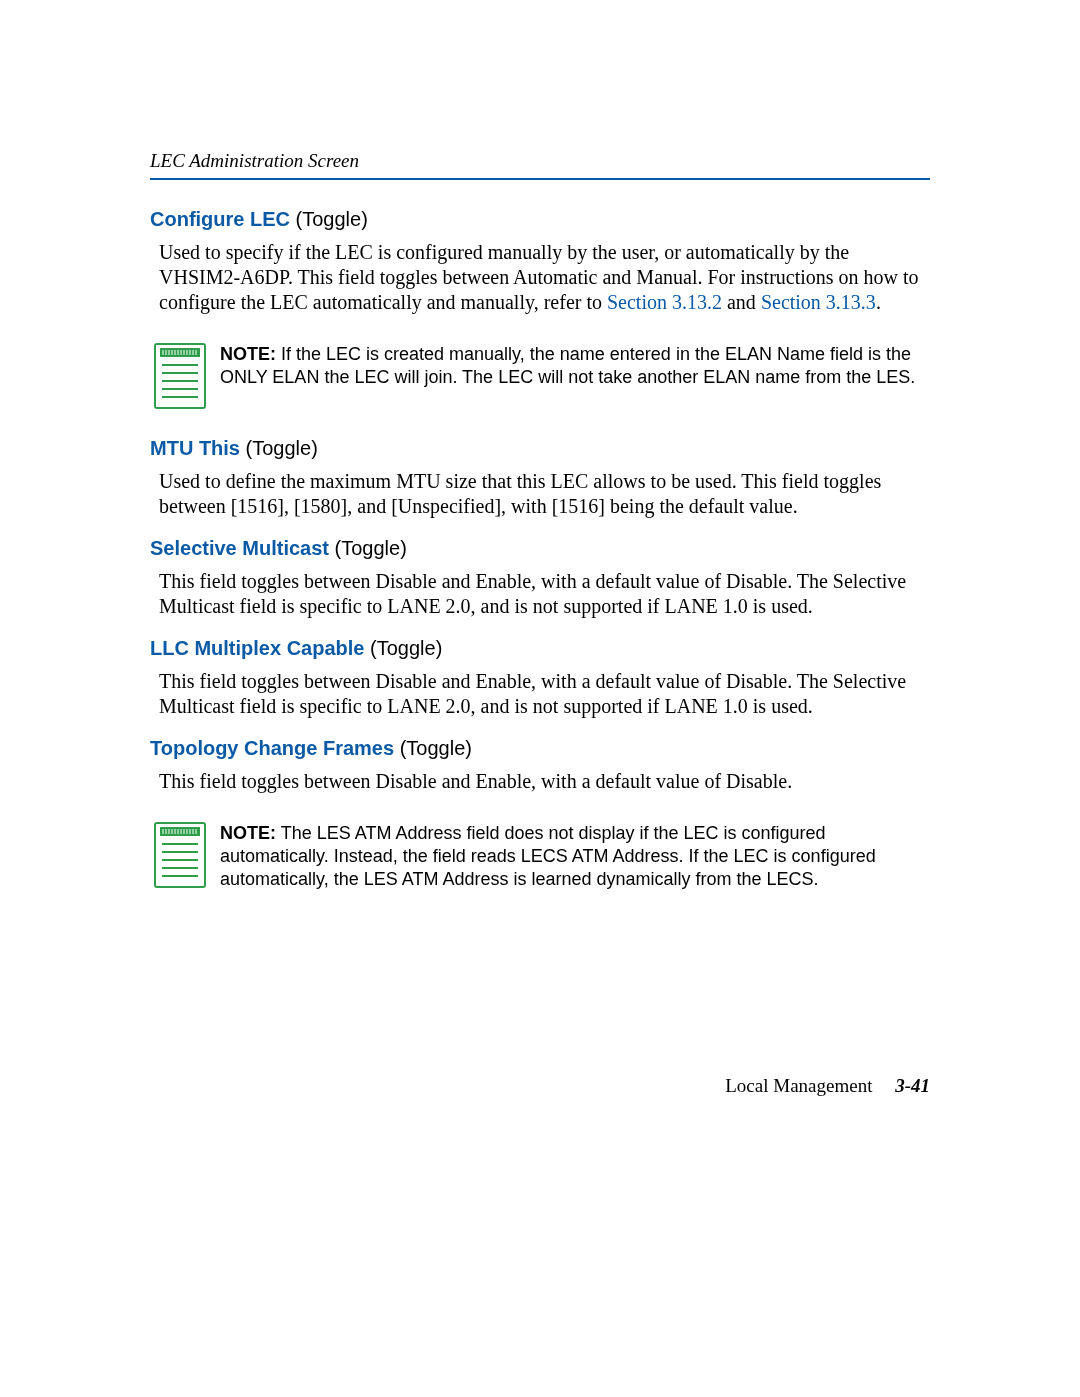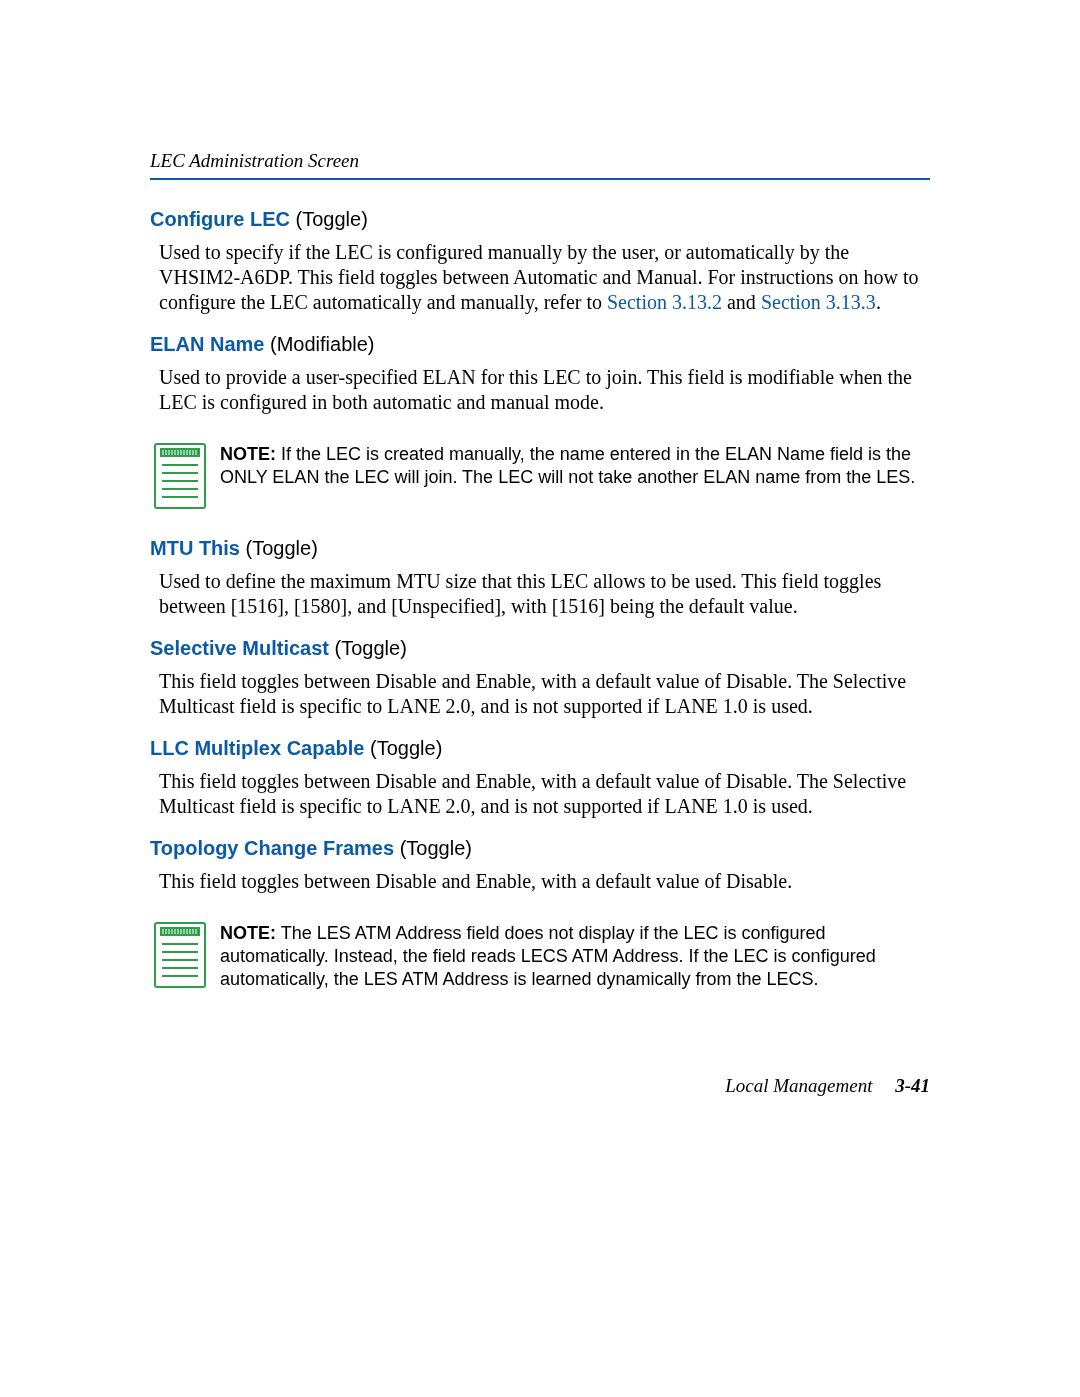--- a/index.html
+++ b/index.html
@@ -77,21 +77,20 @@
     width: 52px;
     height: 66px;
   }
   .footer {
     position: absolute;
     bottom: 300px;
     right: 150px;
     font-size: 19px;
   }
   .footer .chapter {
-    font-style: italic;
   }
   .footer .pagenum {
     font-style: italic;
     font-weight: bold;
     margin-left: 18px;
     margin-top: 11px;
   }
 </style>
 </head>
 <body>
@@ -104,27 +103,20 @@
   <div class="section">
     <p class="sec-heading">
       <span>Configure LEC</span>
       <span class="paren"> </span><span class="paren">(Toggle)</span>
     </p>
     <p class="body-text">
       <span>Used to specify if the LEC is configured manually by the user, or automatically by the VHSIM2-A6DP. This field toggles between Automatic and Manual. For instructions on how to configure the LEC automatically and manually, refer to </span><span class="xref">Section 3.13.2</span><span> and </span><span class="xref">Section 3.13.3</span><span>.</span>
     </p>
   </div>
 
-  <div class="section">
-    <p class="sec-heading">
-      <span>ELAN Name</span>
-      <span class="paren"> </span><span class="paren">(Modifiable)</span>
-    </p>
-    <p class="body-text">Used to provide a user-specified ELAN for this LEC to join. This field is modifiable when the LEC is configured in both automatic and manual mode.</p>
-  </div>
 
   <div class="note-block">
     <div class="note-icon-wrap">
       <svg class="note-svg" viewBox="0 0 52 66">
         <rect x="1" y="1" width="50" height="64" rx="2" fill="none" stroke="#2e9e4a" stroke-width="2"></rect>
         <rect x="6" y="5" width="40" height="9" fill="#2e9e4a"></rect>
         <g stroke="#fff" stroke-width="1">
           <line x1="9" y1="7" x2="9" y2="12"></line>
             <line x1="12" y1="7" x2="12" y2="12"></line>
           <line x1="15" y1="7" x2="15" y2="12"></line>

